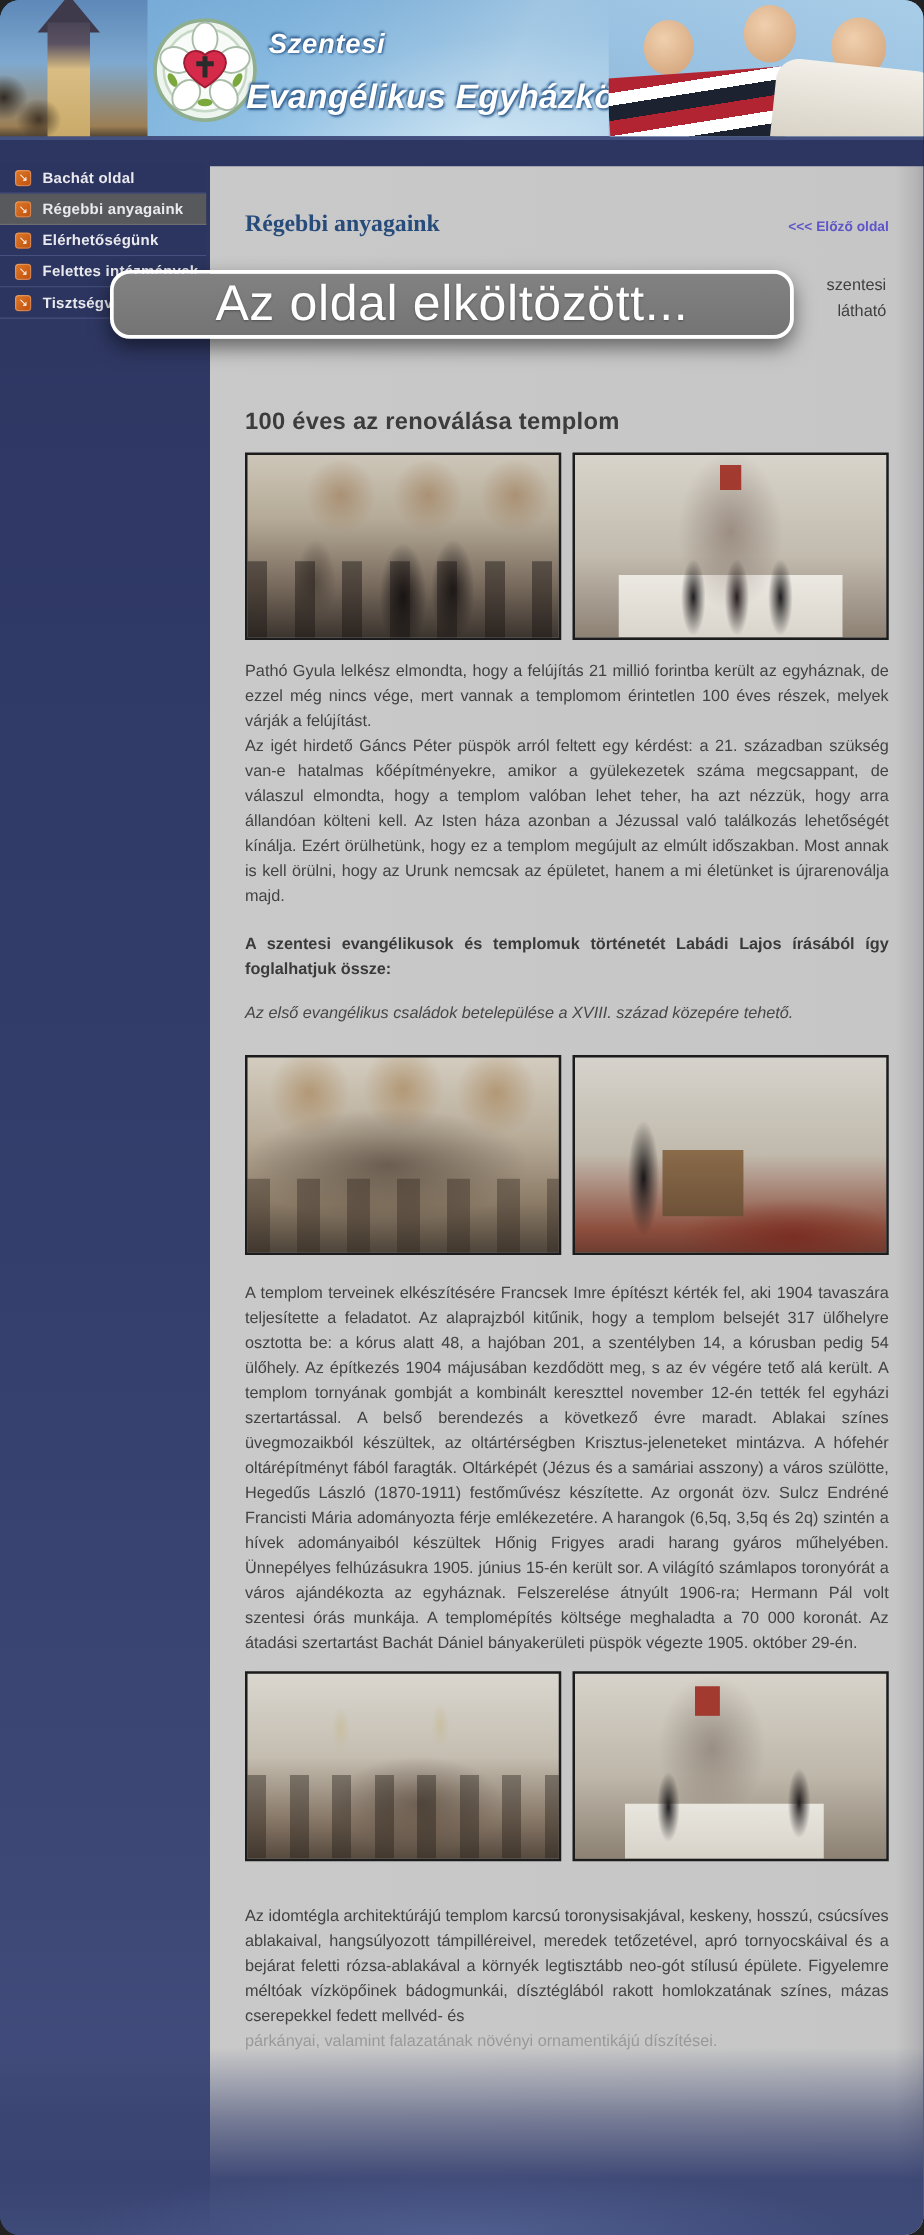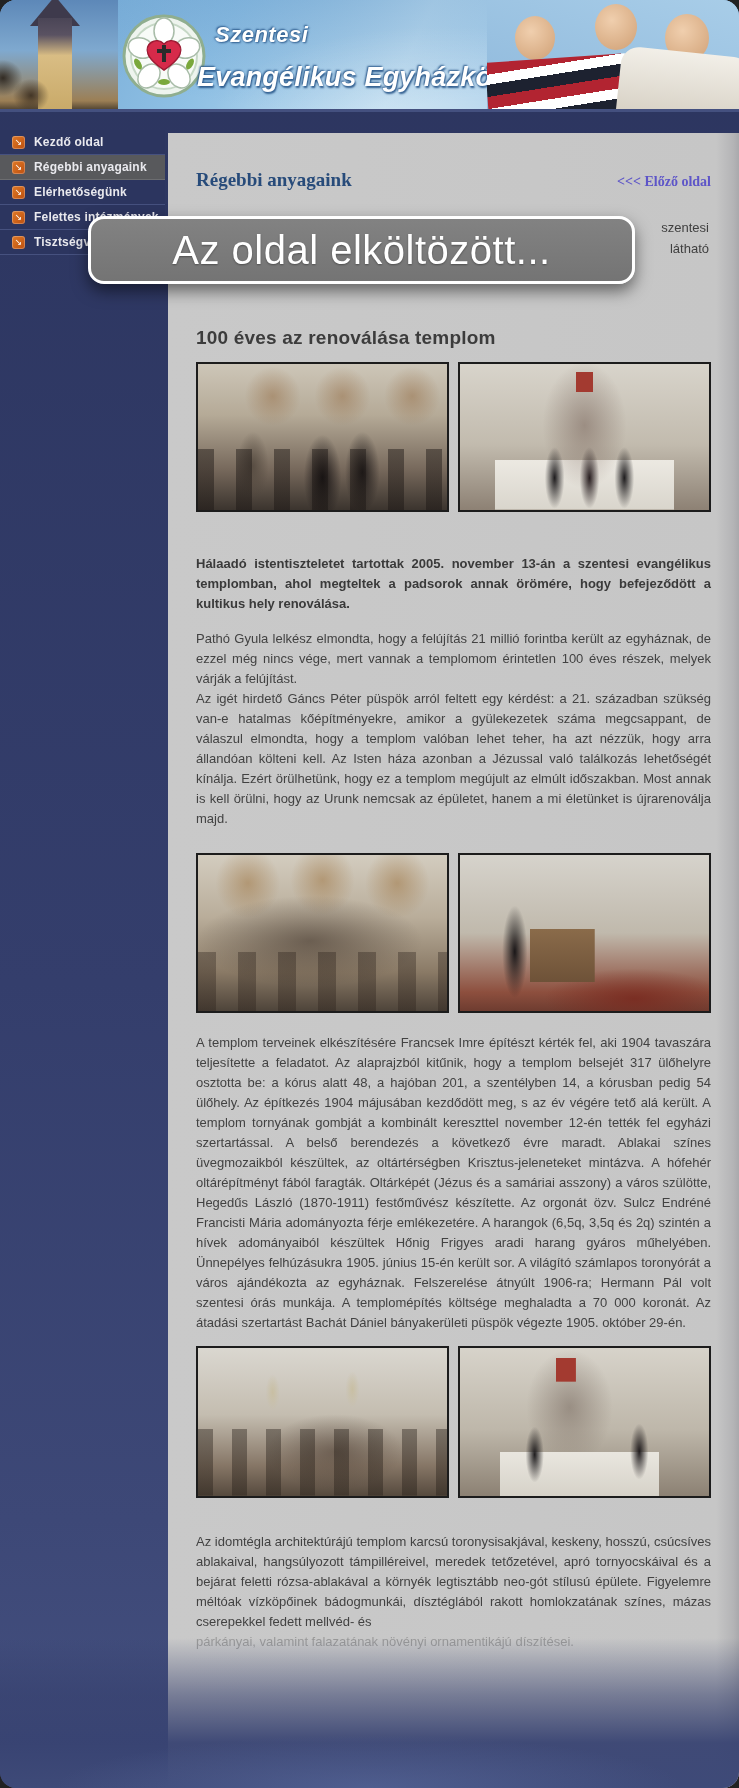--- a/index.html
+++ b/index.html
@@ -50,21 +50,21 @@
             text-align:center; box-shadow:0 0 0 1px rgba(255,255,255,.25) inset; }
   .menu-label { font-size:12px; font-weight:bold; color:#e9e9ee; letter-spacing:.2px; white-space:nowrap; overflow:hidden; }
 
   
   .content { position:absolute; left:168px; top:133px; width:571px; height:1655px;
             background:linear-gradient(90deg,#c9c9c9 0%,#c6c6c6 96%,#b4b4b6 99%,#a9a9ac 100%); }
   .content-inner { padding:36px 28px 0 28px; }
 
   .content-head { display:flex; justify-content:space-between; align-items:baseline; }
   .page-title { font-family:"Liberation Serif","DejaVu Serif",serif; font-size:19px; font-weight:bold; color:#274b7a; }
-  .back-link { font-size:14px; font-weight:bold; color:#5d55c8; text-decoration:none; cursor:pointer;font-family:Liberation Serif, serif; }
+  .back-link { font-size:11px; font-weight:bold; color:#5d55c8; text-decoration:none; cursor:pointer; }
 
   .occluded-para { margin-top:26px; height:64px; text-align:right; padding-right:2px;
             font-size:13px; color:#3f3f3f; line-height:21px; }
 
   .article-title { margin-top:46px; font-size:19px; font-weight:bold; color:#3c3c3c; letter-spacing:.2px; }
 
   .photo-row { display:flex; gap:9px; margin-top:13px; }
   .photo { position:relative; flex:1 1 0; border:2px solid #1c1c1c; overflow:hidden; }
   .h148 { height:150px; } .h158 { height:160px; } .h150 { height:152px; }
 
@@ -119,21 +119,21 @@
 
   .para { margin-top:15px; font-size:13px; line-height:20px; color:#424242; text-align:justify; }
   .para.bold { font-weight:bold; color:#3a3a3a; margin-top:42px; }
   .para.tight { margin-top:0; }
   .para.subhead { font-weight:bold; color:#3a3a3a; margin-top:18px; }
   .para.italic { font-style:italic; color:#474747; }
   .para.first-after-photos { margin-top:20px; }
   .final-fade-line { font-size:13px; line-height:20px; color:#424242; text-align:justify; opacity:.35; }
 
   
-  .popup { position:absolute; left:88px; top:216px; width:547px; height:68px; z-index:40;
+  .popup { position:absolute; left:88px; top:216px; width:547px; height:55px; z-index:40;
            background:linear-gradient(180deg,#828282,#747474); border:3px solid #ffffff; border-radius:16px;
            box-shadow:0 7px 16px rgba(0,0,0,.5); display:flex; align-items:center; justify-content:center; }
   .popup-text { font-size:40px; color:#ffffff; letter-spacing:.5px; text-shadow:0 1px 2px rgba(0,0,0,.35); }
 
   
   .bottom-fade { position:absolute; left:0; top:1638px; width:739px; height:150px; z-index:30; pointer-events:none;
            background:linear-gradient(180deg, rgba(52,62,108,0) 0%, rgba(52,62,108,.55) 38%, rgba(56,67,114,.95) 70%, #3e4a78 100%); }
   .bottom-glow { position:absolute; left:0; top:1700px; width:739px; height:88px; z-index:31; pointer-events:none;
            background:radial-gradient(420px 70px at 50% 100%, rgba(110,130,185,.35), transparent 75%); }
 </style>
@@ -179,21 +179,21 @@
       <div class="fam-face" style="left:108px;top:4px;width:42px;height:46px;"></div>
       <div class="fam-face" style="left:178px;top:14px;width:44px;height:48px;"></div>
       <div class="fam-sweater-stripes"></div>
       <div class="fam-sweater-white"></div>
     </div>
   </div>
 
   <div class="menu">
     <div class="menu-item">
       <span class="menu-icon">↘</span>
-      <span class="menu-label">Kezdő oldal</span>
+      <span class="menu-label">Bachát oldal</span>
     </div>
     <div class="menu-item active">
       <span class="menu-icon">↘</span>
       <span class="menu-label">Régebbi anyagaink</span>
     </div>
     <div class="menu-item">
       <span class="menu-icon">↘</span>
       <span class="menu-label">Elérhetőségünk</span>
     </div>
     <div class="menu-item">
@@ -218,24 +218,25 @@
         <div>látható</div>
       </div>
 
       <div class="article-title">100 éves az renoválása templom</div>
 
       <div class="photo-row">
         <div class="photo h148 ph-a"></div>
         <div class="photo h148 ph-b"></div>
       </div>
 
-      <p class="para bold">Hálaadó istentiszteletet tartottak 2005. november 13-án a szentesi evangélikus templomban, ahol megteltek a padsorok annak örömére, hogy befejeződött a kultikus hely renoválása.</p>
       <p class="para">Pathó Gyula lelkész elmondta, hogy a felújítás 21 millió forintba került az egyháznak, de ezzel még nincs vége, mert vannak a templomom érintetlen 100 éves részek, melyek várják a felújítást.</p>
       <p class="para tight">Az igét hirdető Gáncs Péter püspök arról feltett egy kérdést: a 21. században szükség van-e hatalmas kőépítményekre, amikor a gyülekezetek száma megcsappant, de válaszul elmondta, hogy a templom valóban lehet teher, ha azt nézzük, hogy arra állandóan költeni kell. Az Isten háza azonban a Jézussal való találkozás lehetőségét kínálja. Ezért örülhetünk, hogy ez a templom megújult az elmúlt időszakban. Most annak is kell örülni, hogy az Urunk nemcsak az épületet, hanem a mi életünket is újrarenoválja majd.</p>
 
+      <p class="para subhead">A szentesi evangélikusok és templomuk történetét Labádi Lajos írásából így foglalhatjuk össze:</p>
+      <p class="para italic">Az első evangélikus családok betelepülése a XVIII. század közepére tehető.</p>
 
       <div class="photo-row" style="margin-top:24px;">
         <div class="photo h158 ph-c"></div>
         <div class="photo h158 ph-d"></div>
       </div>
 
       <p class="para first-after-photos">A templom terveinek elkészítésére Francsek Imre építészt kérték fel, aki 1904 tavaszára teljesítette a feladatot. Az alaprajzból kitűnik, hogy a templom belsejét 317 ülőhelyre osztotta be: a kórus alatt 48, a hajóban 201, a szentélyben 14, a kórusban pedig 54 ülőhely. Az építkezés 1904 májusában kezdődött meg, s az év végére tető alá került. A templom tornyának gombját a kombinált kereszttel november 12-én tették fel egyházi szertartással. A belső berendezés a következő évre maradt. Ablakai színes üvegmozaikból készültek, az oltártérségben Krisztus-jeleneteket mintázva. A hófehér oltárépítményt fából faragták. Oltárképét (Jézus és a samáriai asszony) a város szülötte, Hegedűs László (1870-1911) festőművész készítette. Az orgonát özv. Sulcz Endréné Francisti Mária adományozta férje emlékezetére. A harangok (6,5q, 3,5q és 2q) szintén a hívek adományaiból készültek Hőnig Frigyes aradi harang gyáros műhelyében. Ünnepélyes felhúzásukra 1905. június 15-én került sor. A világító számlapos toronyórát a város ajándékozta az egyháznak. Felszerelése átnyúlt 1906-ra; Hermann Pál volt szentesi órás munkája. A templomépítés költsége meghaladta a 70 000 koronát. Az átadási szertartást Bachát Dániel bányakerületi püspök végezte 1905. október 29-én.</p>
 
       <div class="photo-row">
         <div class="photo h150 ph-e"></div>

